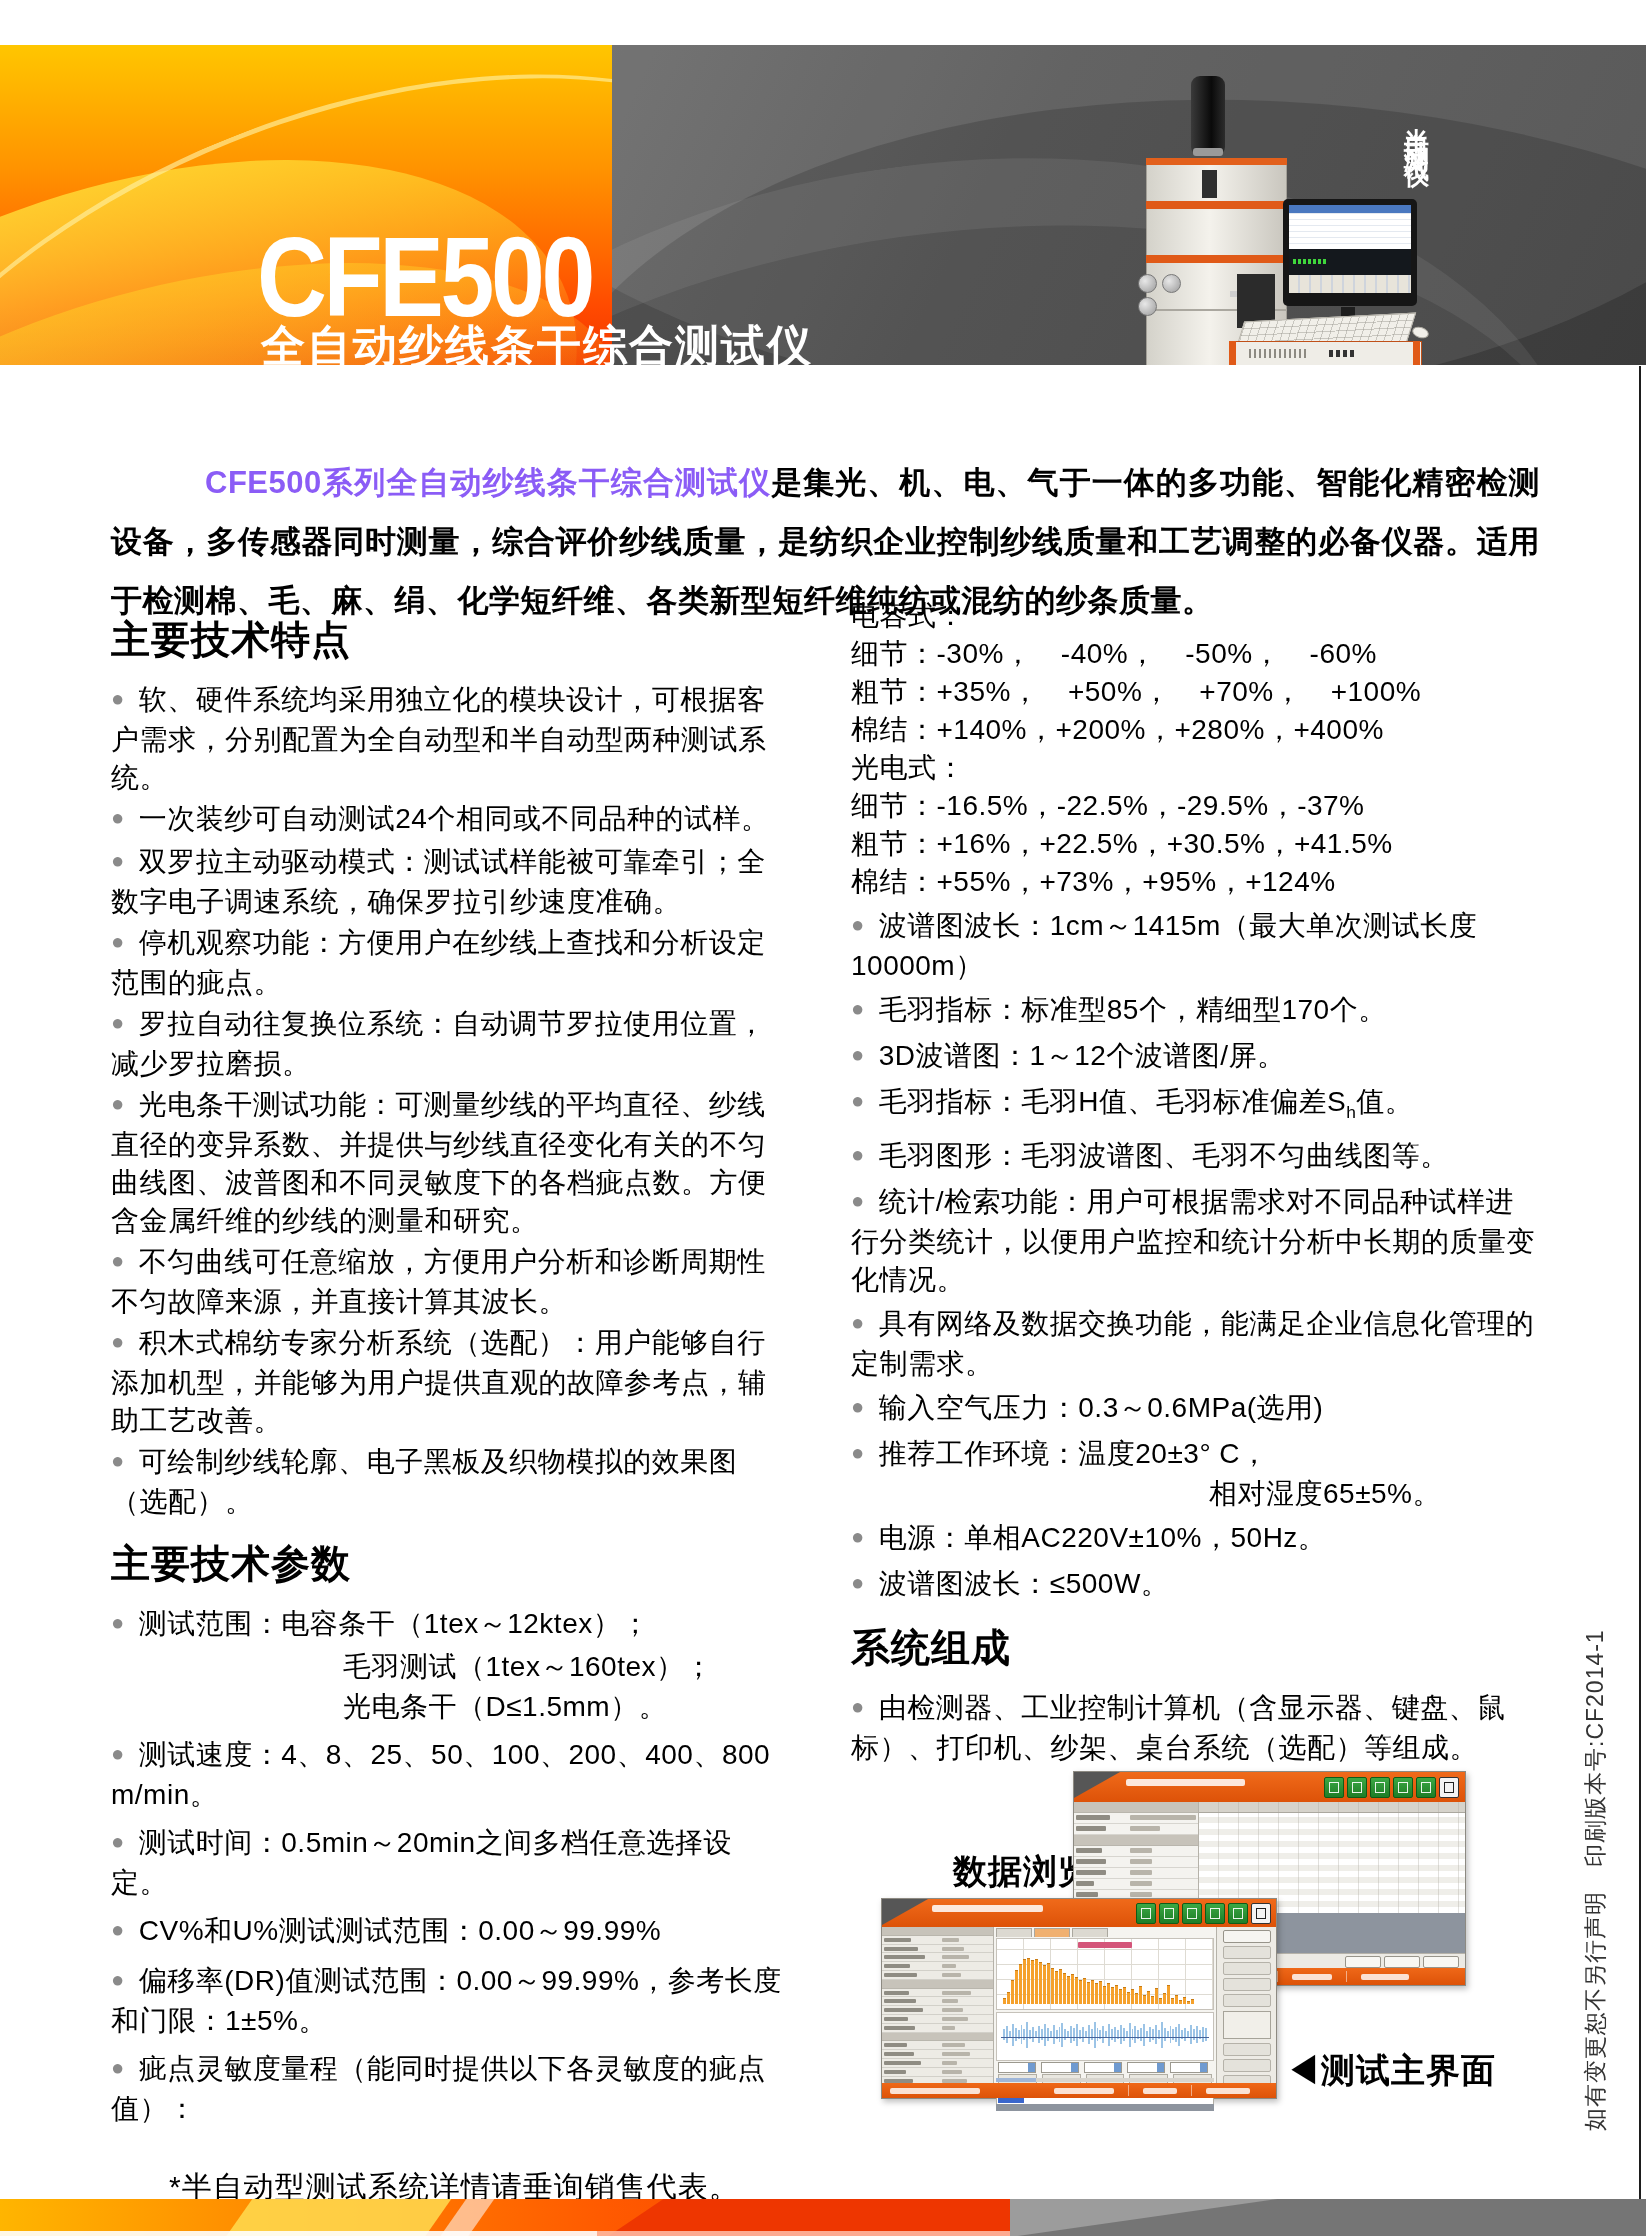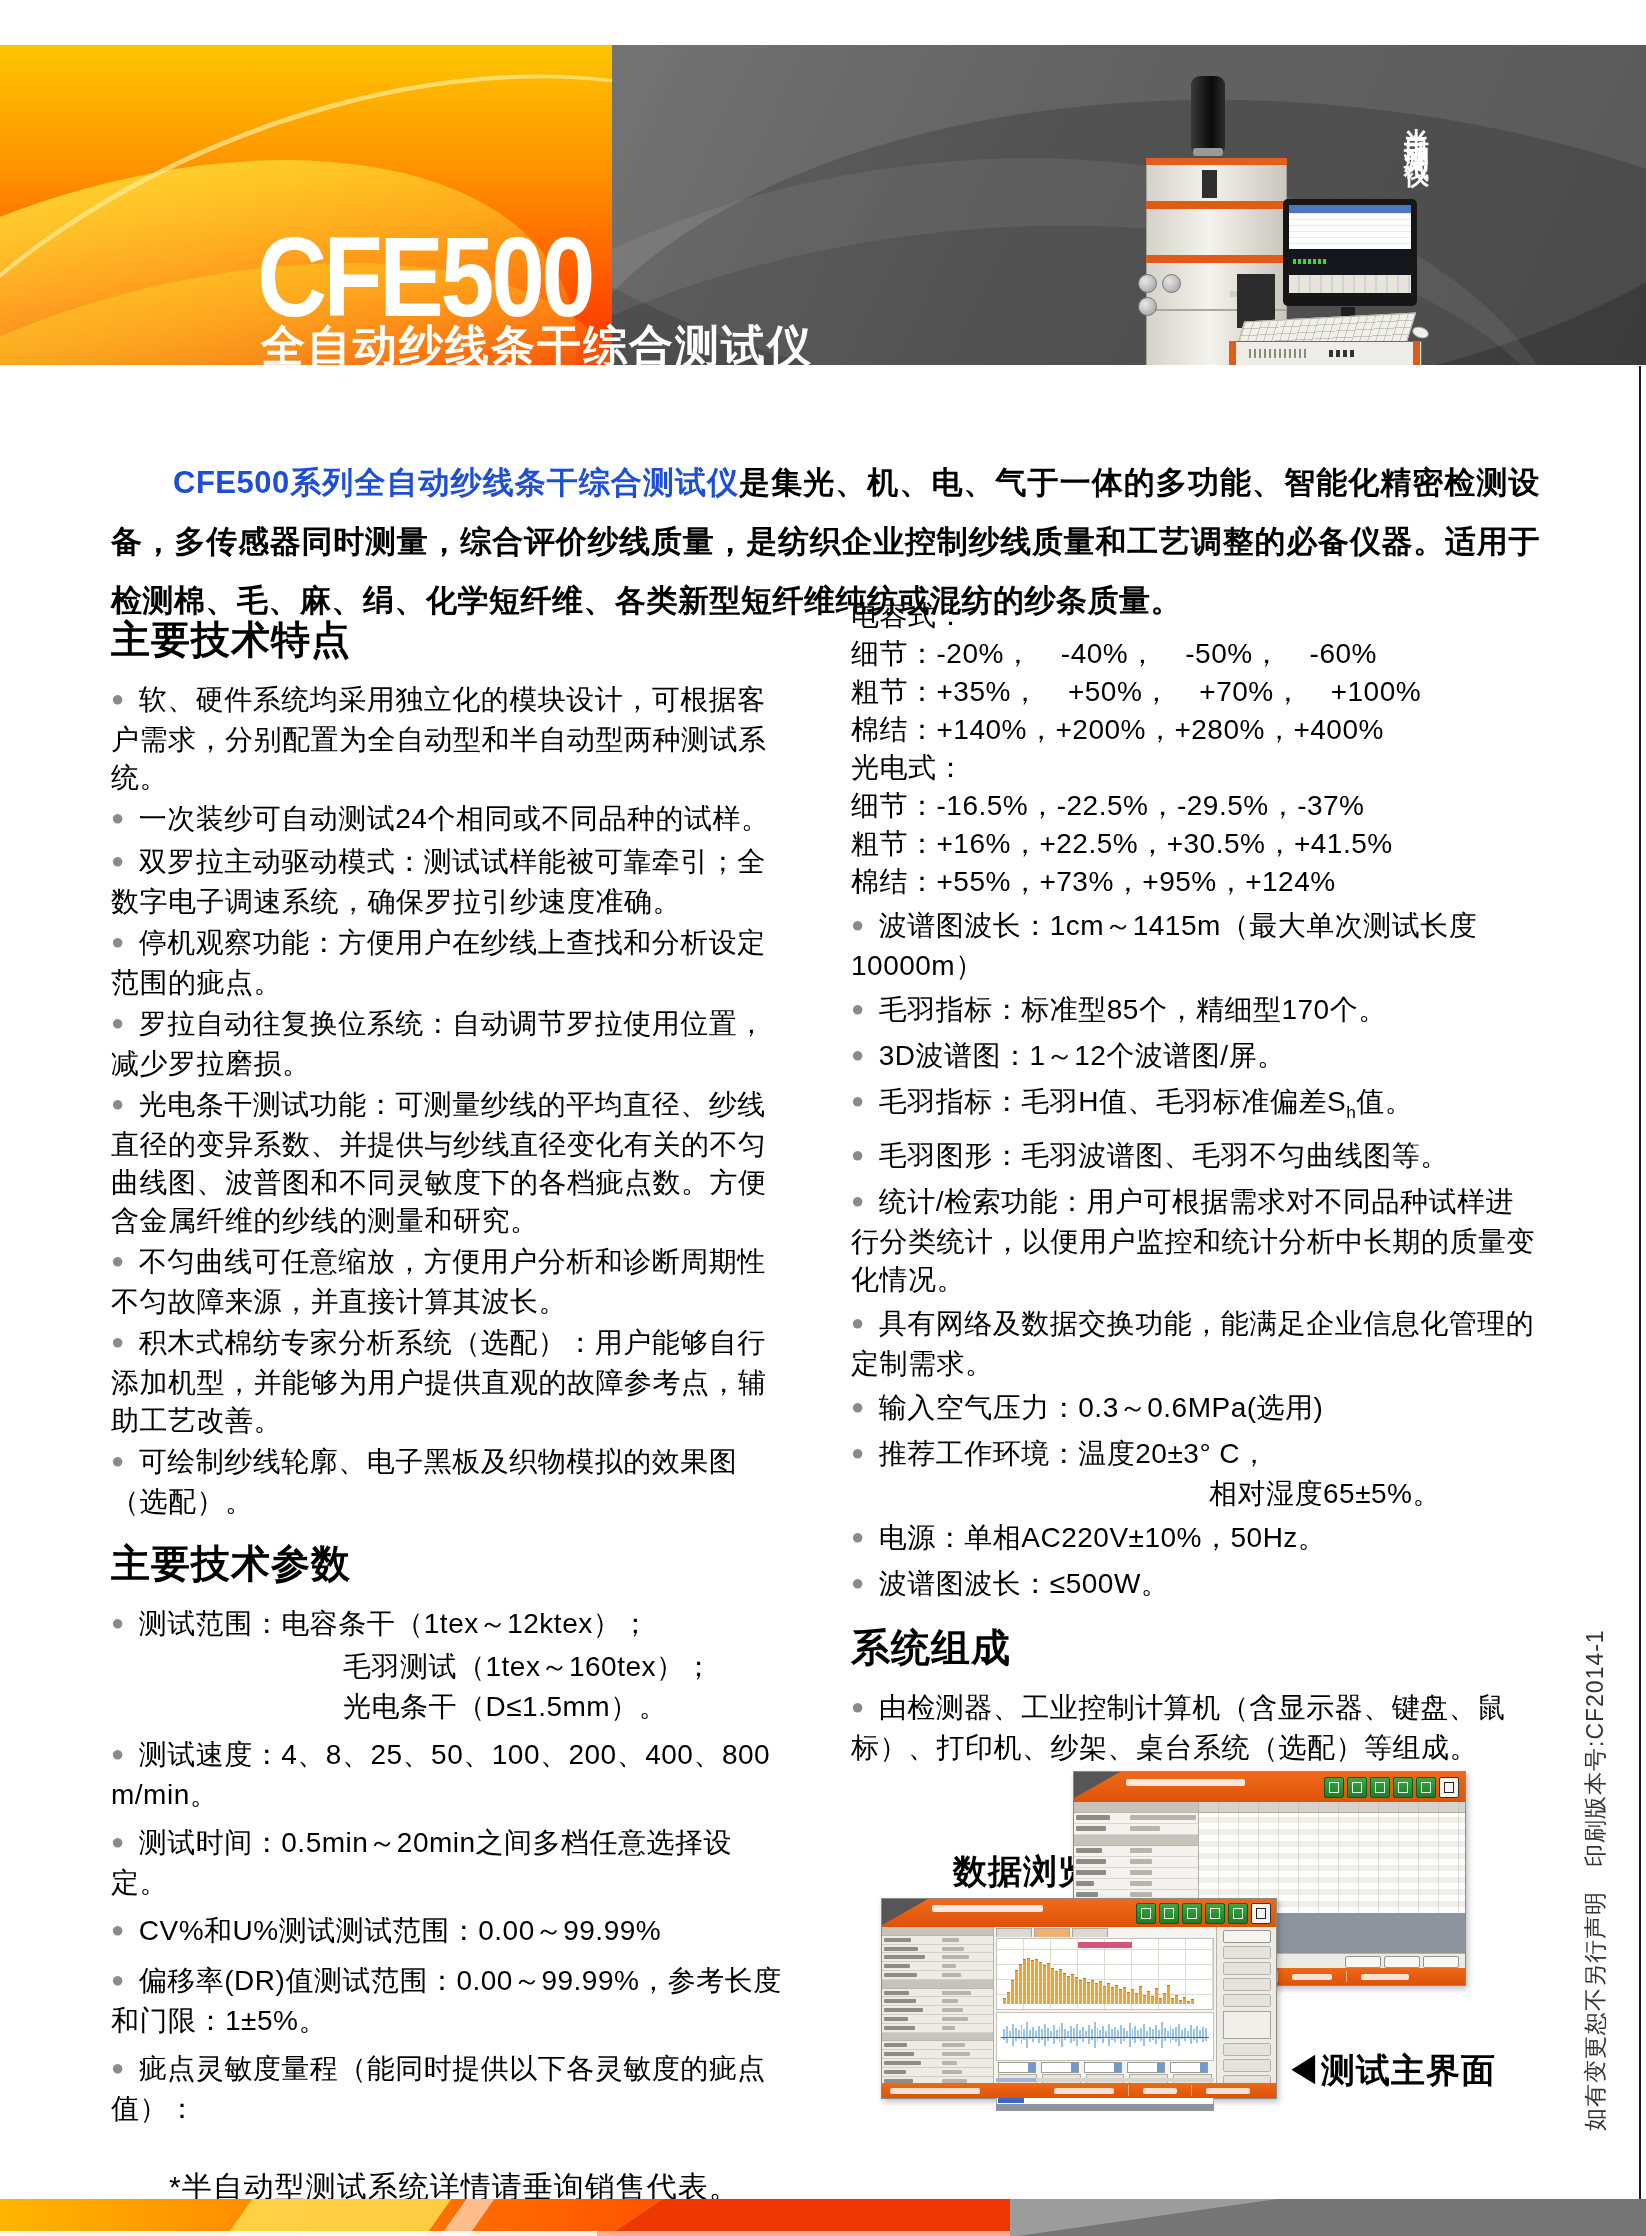--- a/index.html
+++ b/index.html
@@ -57,21 +57,21 @@
                        repeating-linear-gradient(0deg,rgba(150,148,140,.45) 0 1px,transparent 1px 7px);}
   .mouse{left:278px;top:257px;width:15px;height:9px;border-radius:50%;background:#f2f0ea;border:1px solid #b0ada4;transform:rotate(18deg);}
   .cbox{left:95px;top:271px;width:191px;height:25px;background:#efede7;border:1px solid #c05018;}
   .cbox-l{left:95px;top:271px;width:7px;height:25px;background:#e05a18;}
   .cbox-r{left:279px;top:271px;width:7px;height:25px;background:#e05a18;}
   .cbox-v{left:115px;top:279px;width:60px;height:9px;background:repeating-linear-gradient(90deg,#8d8a82 0 2px,transparent 2px 5px);}
   .cbox-led{left:195px;top:280px;width:26px;height:7px;background:repeating-linear-gradient(90deg,#333 0 4px,transparent 4px 7px);}
   
   .intro{position:absolute;left:111px;top:422px;width:1429px;font-size:31px;line-height:59px;
          font-weight:700;letter-spacing:0.5px;text-align:justify;text-indent:62px;}
-  .intro .hl{color:#1d4ed8;}
+  .intro .hl{color:#8b5cf6;margin-left:32px;}
   
   .col-left{position:absolute;left:111px;top:613px;width:675px;}
   .col-right{position:absolute;left:851px;top:597px;width:691px;}
   .h2{font-size:39px;font-weight:800;margin:0 0 14px 0;letter-spacing:1px;}
   .h2.later{margin-top:16px;}
   .li{font-size:28px;line-height:38px;margin-bottom:3px;letter-spacing:0.5px;}
   .li.param{margin-top:10px;}
   .dot{color:#8a8a8a;font-size:22px;margin-right:14px;position:relative;top:-3px;}
   .cont{font-size:28px;line-height:38px;padding-left:232px;margin-top:2px;letter-spacing:0.5px;}
   .capline{font-size:28px;line-height:38px;letter-spacing:0.5px;}
@@ -231,21 +231,21 @@
     <div class="cont">光电条干（D≤1.5mm）。</div>
     <div class="li param"><span class="dot">●</span><span>测试速度：4、8、25、50、100、200、400、800 m/min。</span></div>
     <div class="li param"><span class="dot">●</span><span>测试时间：0.5min～20min之间多档任意选择设定。</span></div>
     <div class="li param"><span class="dot">●</span><span>CV%和U%测试测试范围：0.00～99.99%</span></div>
     <div class="li param"><span class="dot">●</span><span>偏移率(DR)值测试范围：0.00～99.99%，参考长度和门限：1±5%。</span></div>
     <div class="li param"><span class="dot">●</span><span>疵点灵敏度量程（能同时提供以下各灵敏度的疵点值）：</span></div>
   </div>
 
   <div class="col-right">
     <div class="capline">电容式：</div>
-    <div class="capline">细节：-20%，　-40%，　-50%，　-60%</div>
+    <div class="capline">细节：-30%，　-40%，　-50%，　-60%</div>
     <div class="capline">粗节：+35%，　+50%，　+70%，　+100%</div>
     <div class="capline">棉结：+140%，+200%，+280%，+400%</div>
     <div class="capline">光电式：</div>
     <div class="capline">细节：-16.5%，-22.5%，-29.5%，-37%</div>
     <div class="capline">粗节：+16%，+22.5%，+30.5%，+41.5%</div>
     <div class="capline">棉结：+55%，+73%，+95%，+124%</div>
 
     <div class="rli"><span class="dot">●</span><span>波谱图波长：1cm～1415m（最大单次测试长度10000m）</span></div>
     <div class="rli"><span class="dot">●</span><span>毛羽指标：标准型85个，精细型170个。</span></div>
     <div class="rli"><span class="dot">●</span><span>3D波谱图：1～12个波谱图/屏。</span></div>

